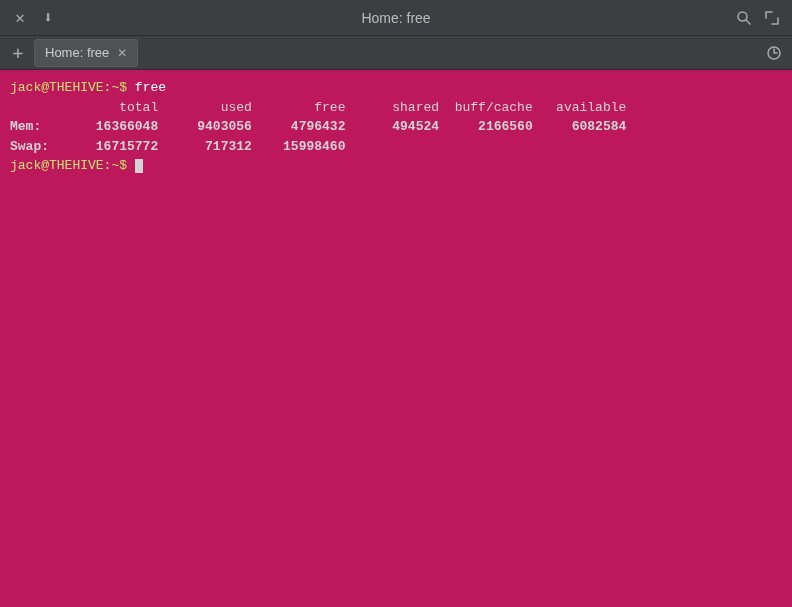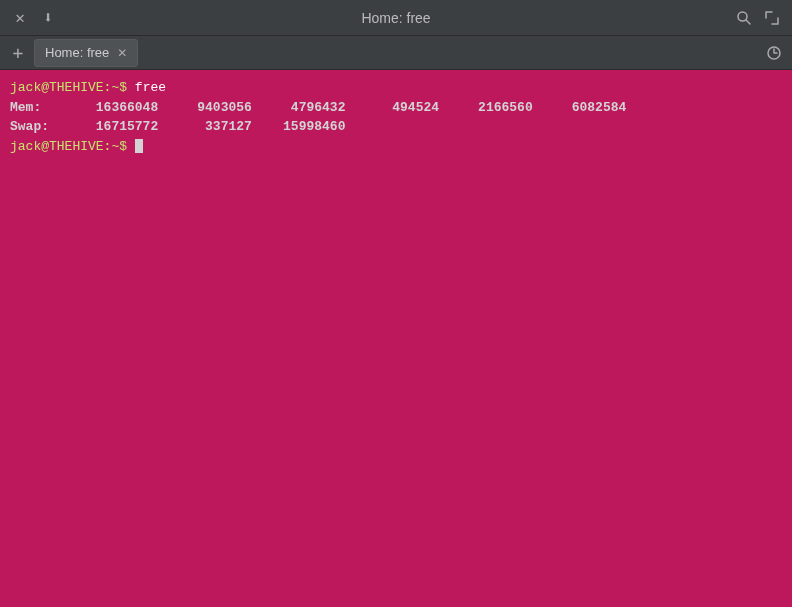--- a/index.html
+++ b/index.html
@@ -188,18 +188,19 @@
       <circle cx="8" cy="8" r="6" stroke="#aaaaaa" stroke-width="1.5"></circle>
       <polyline points="8,4 8,8 11,8" stroke="#aaaaaa" stroke-width="1.5" fill="none" stroke-linecap="round" stroke-linejoin="round"></polyline>
     </svg>
   </div>
 </div>
 
 <div class="terminal">
   <div>
     <span class="prompt">jack@THEHIVE:~$ </span><span class="cmd">free</span>
   </div>
+  <div class="header-line">              total        used        free      shared  buff/cache   available</div>
   <div class="output-line">Mem:       16366048     9403056     4796432      494524     2166560     6082584</div>
-  <div class="output-line">Swap:      16715772      337127    15998460</div>
+  <div class="output-line">Swap:      16715772      717312    15998460</div>
   <div>
     <span class="prompt">jack@THEHIVE:~$ </span><span class="cursor"></span>
   </div>
 </div>
 
 </body></html>

